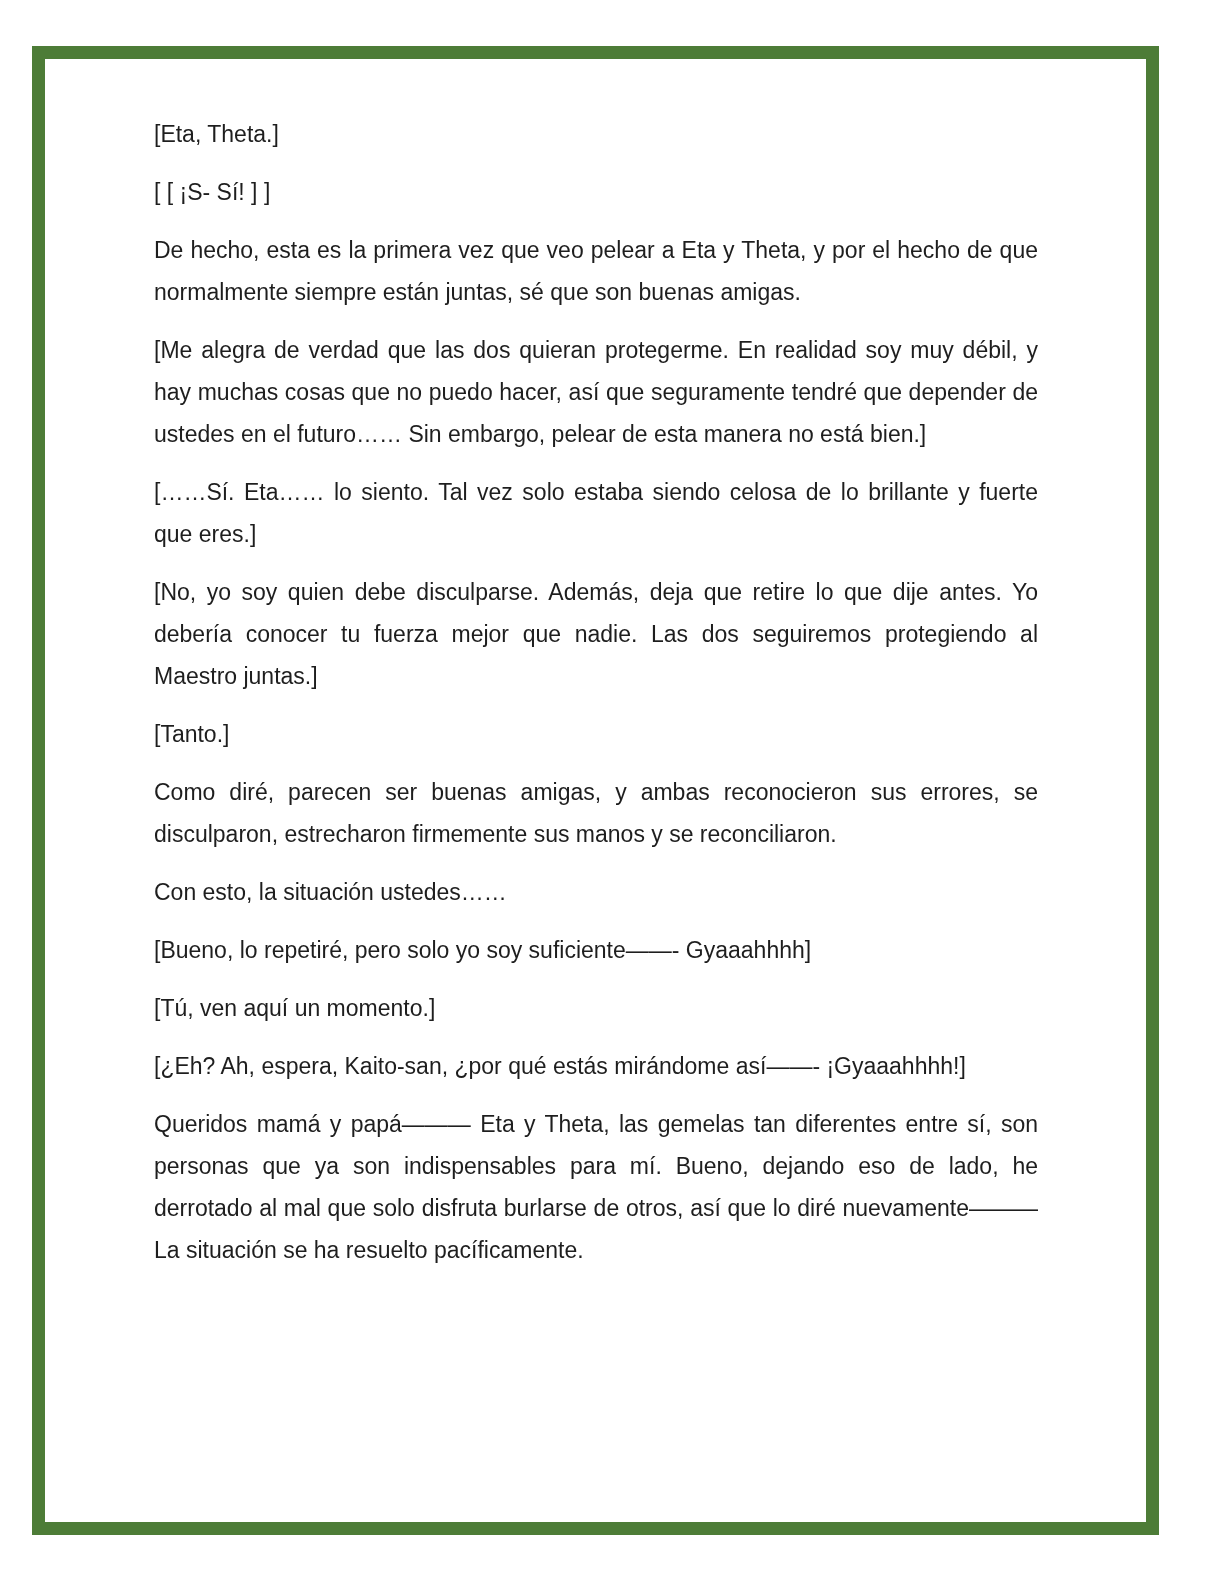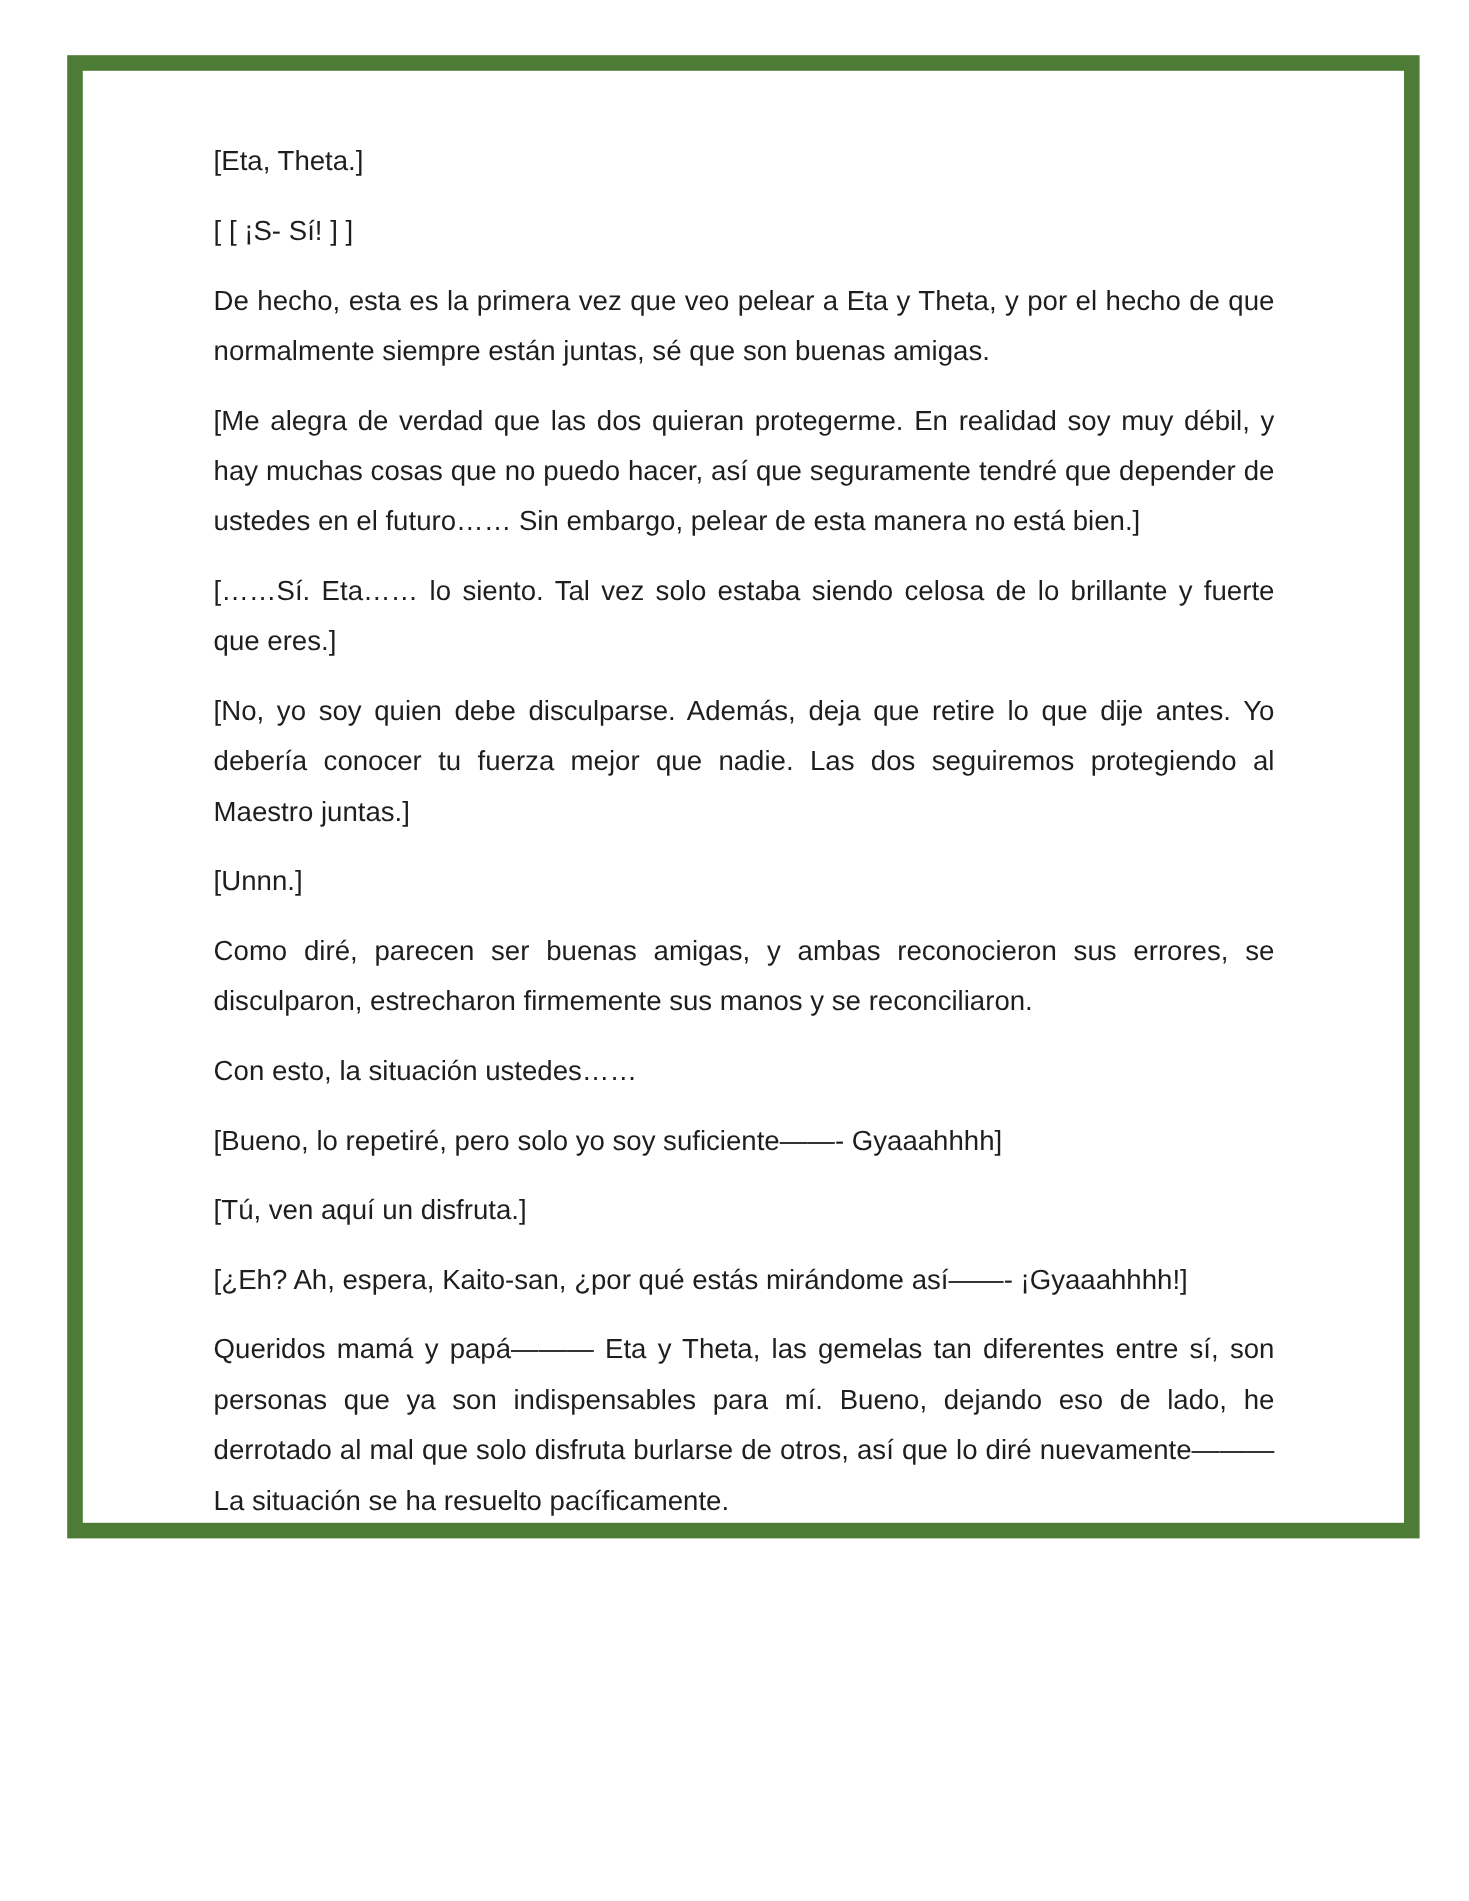--- a/index.html
+++ b/index.html
@@ -9,24 +9,24 @@
   body {
     width: 1224px;
     height: 1584px;
     background: var(--page-bg, #ffffff);
     font-family: "Liberation Sans", sans-serif;
     position: relative;
     overflow: hidden;
   }
   .frame {
     position: absolute;
-    left: 56px;
+    left: 32px;
     top: 46px;
     width: 1127px;
-    height: 1236px;
+    height: 1489px;
     box-sizing: border-box;
     border: 13px solid var(--frame-color, #4d7c37);
     background: var(--page-bg, #ffffff);
   }
   .content {
     padding: 54px 108px 0 109px;
   }
   .para {
     margin: 0 0 16px 0;
     font-size: 23px;
@@ -41,22 +41,22 @@
 <div class="page">
   <div class="frame">
     <div class="content">
 
     <p class="para">[Eta, Theta.]</p>
         <p class="para">[ [ ¡S- Sí! ] ]</p>
         <p class="para">De hecho, esta es la primera vez que veo pelear a Eta y Theta, y por el hecho de que normalmente siempre están juntas, sé que son buenas amigas.</p>
         <p class="para">[Me alegra de verdad que las dos quieran protegerme. En realidad soy muy débil, y hay muchas cosas que no puedo hacer, así que seguramente tendré que depender de ustedes en el futuro…… Sin embargo, pelear de esta manera no está bien.]</p>
         <p class="para">[……Sí. Eta…… lo siento. Tal vez solo estaba siendo celosa de lo brillante y fuerte que eres.]</p>
         <p class="para">[No, yo soy quien debe disculparse. Además, deja que retire lo que dije antes. Yo debería conocer tu fuerza mejor que nadie. Las dos seguiremos protegiendo al Maestro juntas.]</p>
-        <p class="para">[Unnn.]</p>
+        <p class="para">[Tanto.]</p>
         <p class="para">Como diré, parecen ser buenas amigas, y ambas reconocieron sus errores, se disculparon, estrecharon firmemente sus manos y se reconciliaron.</p>
         <p class="para">Con esto, la situación ustedes……</p>
         <p class="para">[Bueno, lo repetiré, pero solo yo soy suficiente——- Gyaaahhhh]</p>
-        <p class="para">[Tú, ven aquí un disfruta.]</p>
+        <p class="para">[Tú, ven aquí un momento.]</p>
         <p class="para">[¿Eh? Ah, espera, Kaito-san, ¿por qué estás mirándome así——- ¡Gyaaahhhh!]</p>
         <p class="para">Queridos mamá y papá——— Eta y Theta, las gemelas tan diferentes entre sí, son personas que ya son indispensables para mí. Bueno, dejando eso de lado, he derrotado al mal que solo disfruta burlarse de otros, así que lo diré nuevamente——— La situación se ha resuelto pacíficamente.</p>
       </div>
   </div>
 </div>
 
 </body></html>

